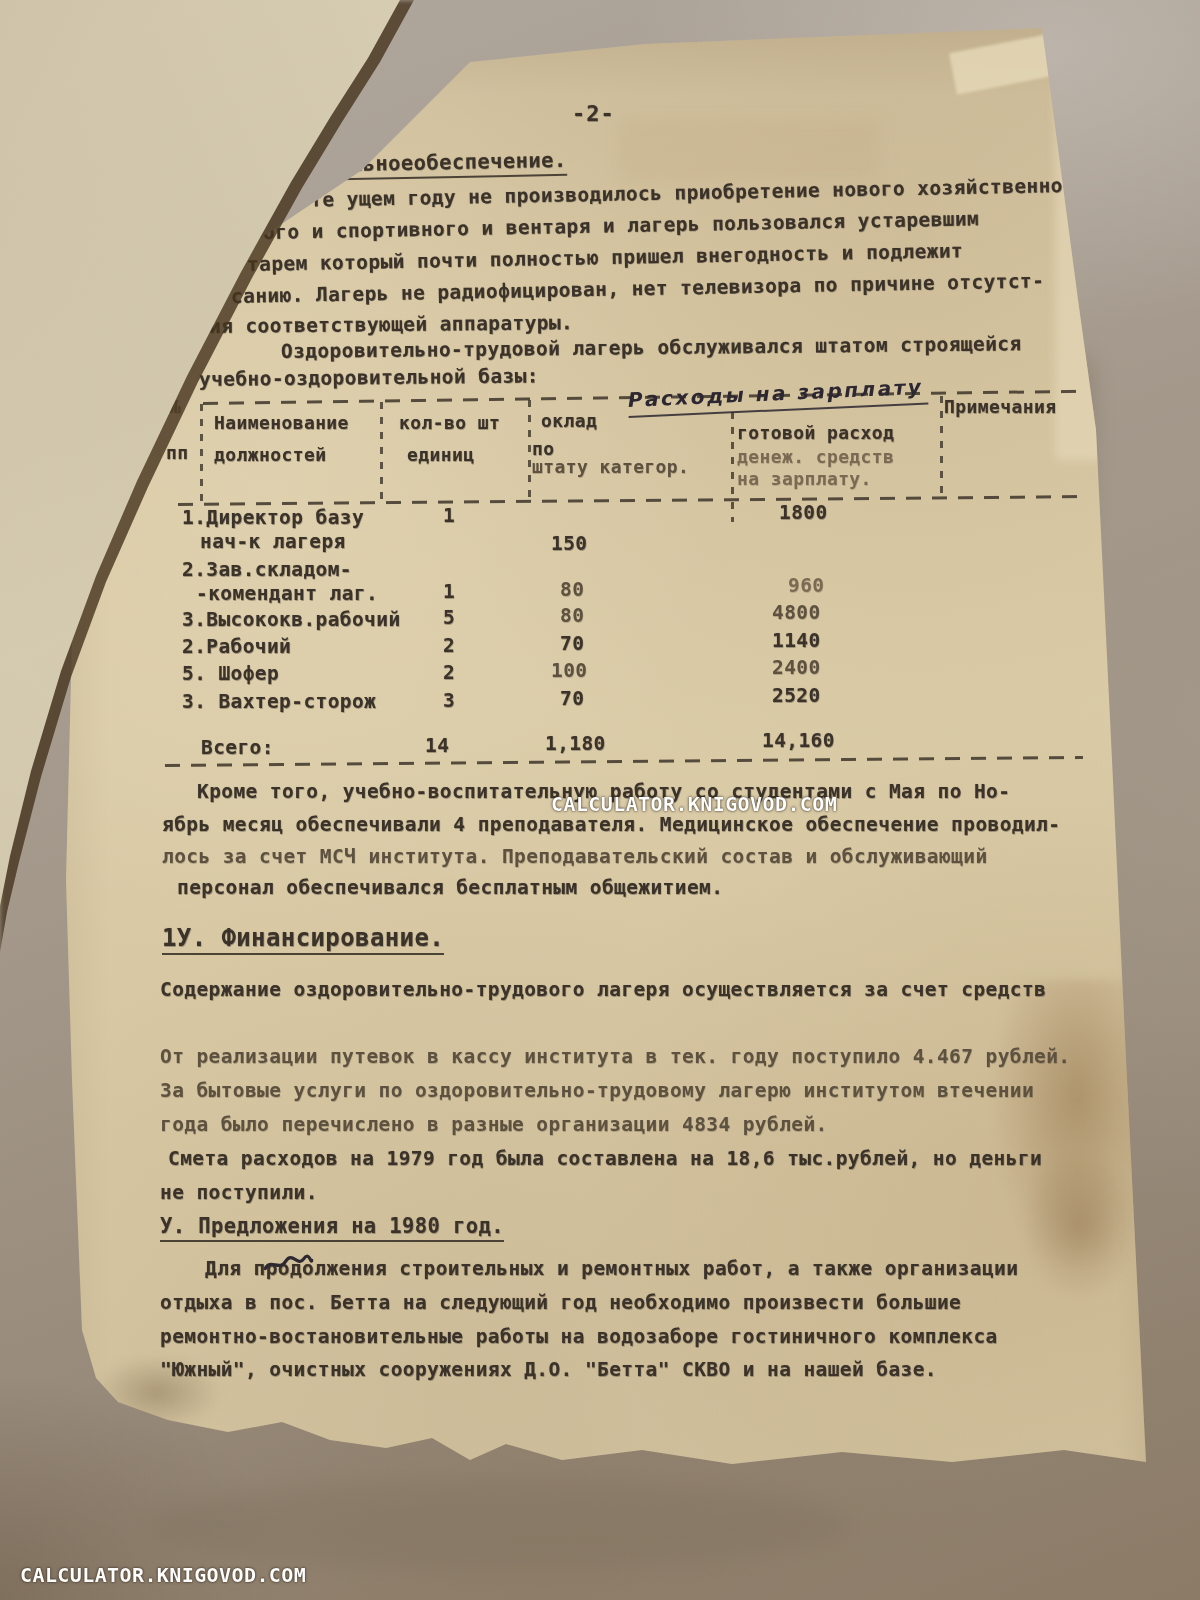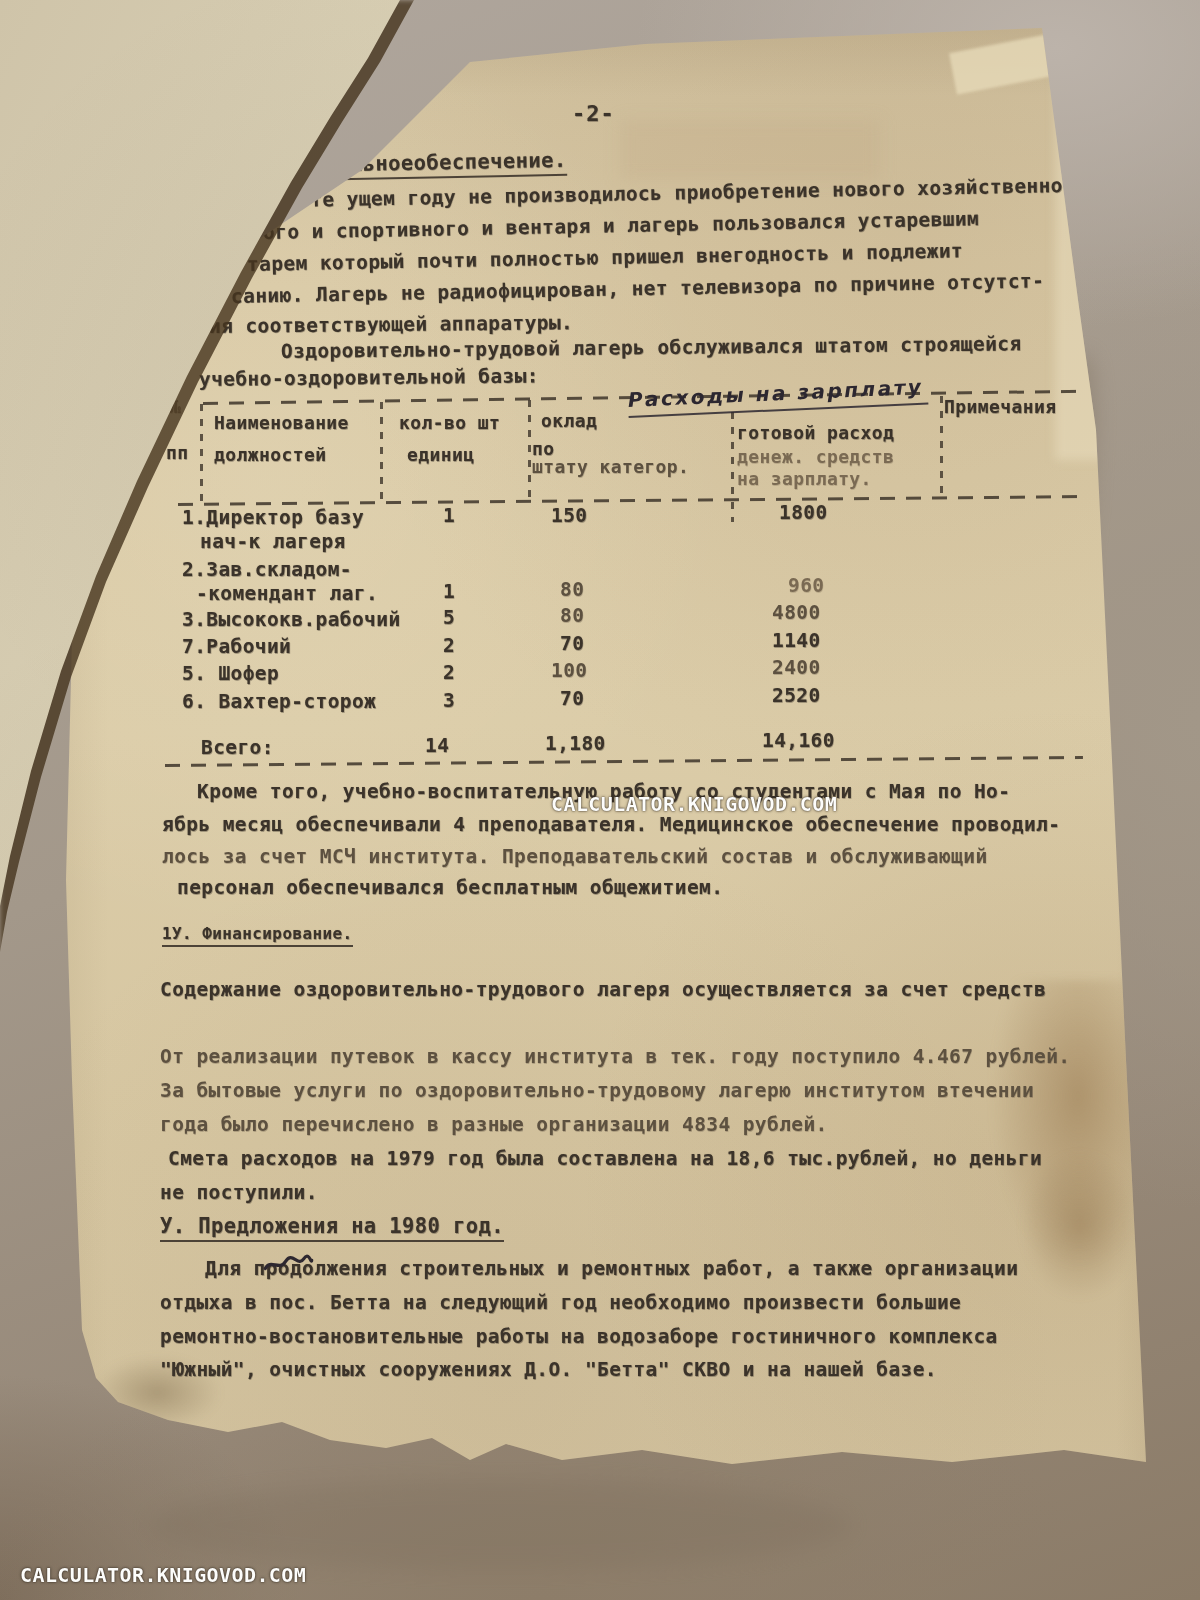--- a/index.html
+++ b/index.html
@@ -108,60 +108,60 @@
     <div class="line small mid" style="left:532px;top:458px;">штату категор.</div>
     <div class="hand" style="left:628px;top:388px;">Расходы на зарплату</div>
     <div class="line small" style="left:737px;top:424px;">готовой расход</div>
     <div class="line small faint" style="left:737px;top:448px;">денеж. средств</div>
     <div class="line small faint" style="left:737px;top:470px;">на зарплату.</div>
     <div class="line small" style="left:944px;top:398px;">Примечания</div>
 
     <div class="line" style="left:182px;top:508px;">1.Директор базу</div>
     <div class="line" style="left:200px;top:532px;">нач-к лагеря</div>
     <div class="line" style="left:443px;top:506px;">1</div>
-    <div class="line" style="left:551px;top:506px;">150</div>
+    <div class="line" style="left:551px;top:534px;">150</div>
     <div class="line" style="left:779px;top:503px;">1800</div>
 
     <div class="line" style="left:182px;top:560px;">2.Зав.складом-</div>
     <div class="line" style="left:196px;top:584px;">-комендант лаг.</div>
     <div class="line" style="left:443px;top:582px;">1</div>
     <div class="line mid" style="left:560px;top:580px;">80</div>
     <div class="line faint" style="left:788px;top:576px;">960</div>
 
     <div class="line" style="left:182px;top:610px;">3.Высококв.рабочий</div>
     <div class="line" style="left:443px;top:608px;">5</div>
     <div class="line mid" style="left:560px;top:606px;">80</div>
     <div class="line mid" style="left:772px;top:603px;">4800</div>
 
-    <div class="line" style="left:182px;top:637px;">7.Рабочий</div>
+    <div class="line" style="left:182px;top:637px;">2.Рабочий</div>
     <div class="line" style="left:443px;top:636px;">2</div>
     <div class="line" style="left:560px;top:634px;">70</div>
     <div class="line" style="left:772px;top:631px;">1140</div>
 
     <div class="line" style="left:182px;top:664px;">5. Шофер</div>
     <div class="line" style="left:443px;top:663px;">2</div>
     <div class="line mid" style="left:551px;top:661px;">100</div>
     <div class="line mid" style="left:772px;top:658px;">2400</div>
 
-    <div class="line" style="left:182px;top:692px;">6. Вахтер-сторож</div>
+    <div class="line" style="left:182px;top:692px;">3. Вахтер-сторож</div>
     <div class="line" style="left:443px;top:691px;">3</div>
     <div class="line" style="left:560px;top:689px;">70</div>
     <div class="line" style="left:772px;top:686px;">2520</div>
 
     <div class="line" style="left:201px;top:738px;">Всего:</div>
     <div class="line" style="left:425px;top:736px;">14</div>
     <div class="line" style="left:545px;top:734px;">1,180</div>
     <div class="line" style="left:762px;top:731px;">14,160</div>
 
     <div class="line" style="left:197px;top:782px;">Кроме того, учебно-воспитательную работу со студентами с Мая по Но-</div>
     <div class="line" style="left:162px;top:815px;">ябрь месяц обеспечивали 4 преподавателя. Медицинское обеспечение проводил-</div>
     <div class="line mid" style="left:162px;top:847px;">лось за счет МСЧ института. Преподавательский состав и обслуживающий</div>
     <div class="line" style="left:177px;top:878px;">персонал обеспечивался бесплатным общежитием.</div>
 
-    <div class="line u" style="left:162px;top:926px;font-size:16px;">1У. Финансирование.</div>
+    <div class="line u" style="left:162px;top:926px;font-size:24px;">1У. Финансирование.</div>
     <div class="line" style="left:160px;top:980px;">Содержание оздоровительно-трудового лагеря осуществляется за счет средств</div>
     <div class="line mid" style="left:160px;top:1047px;">От реализации путевок в кассу института в тек. году поступило 4.467 рублей.</div>
     <div class="line mid" style="left:160px;top:1081px;">За бытовые услуги по оздоровительно-трудовому лагерю институтом втечении</div>
     <div class="line mid" style="left:160px;top:1115px;">года было перечислено в разные организации  4834 рублей.</div>
     <div class="line" style="left:160px;top:1149px;margin-left:8px;">Смета расходов на 1979 год была составлена на 18,6 тыс.рублей, но деньги</div>
     <div class="line" style="left:160px;top:1183px;">не поступили.</div>
 
     <div class="line u" style="left:160px;top:1216px;font-size:20.5px;">У. Предложения на 1980 год.</div>
     <div class="line" style="left:205px;top:1259px;">Для продолжения строительных и ремонтных работ, а также организации</div>
     <div class="line" style="left:160px;top:1293px;">отдыха в пос. Бетта на следующий год необходимо произвести большие</div>

